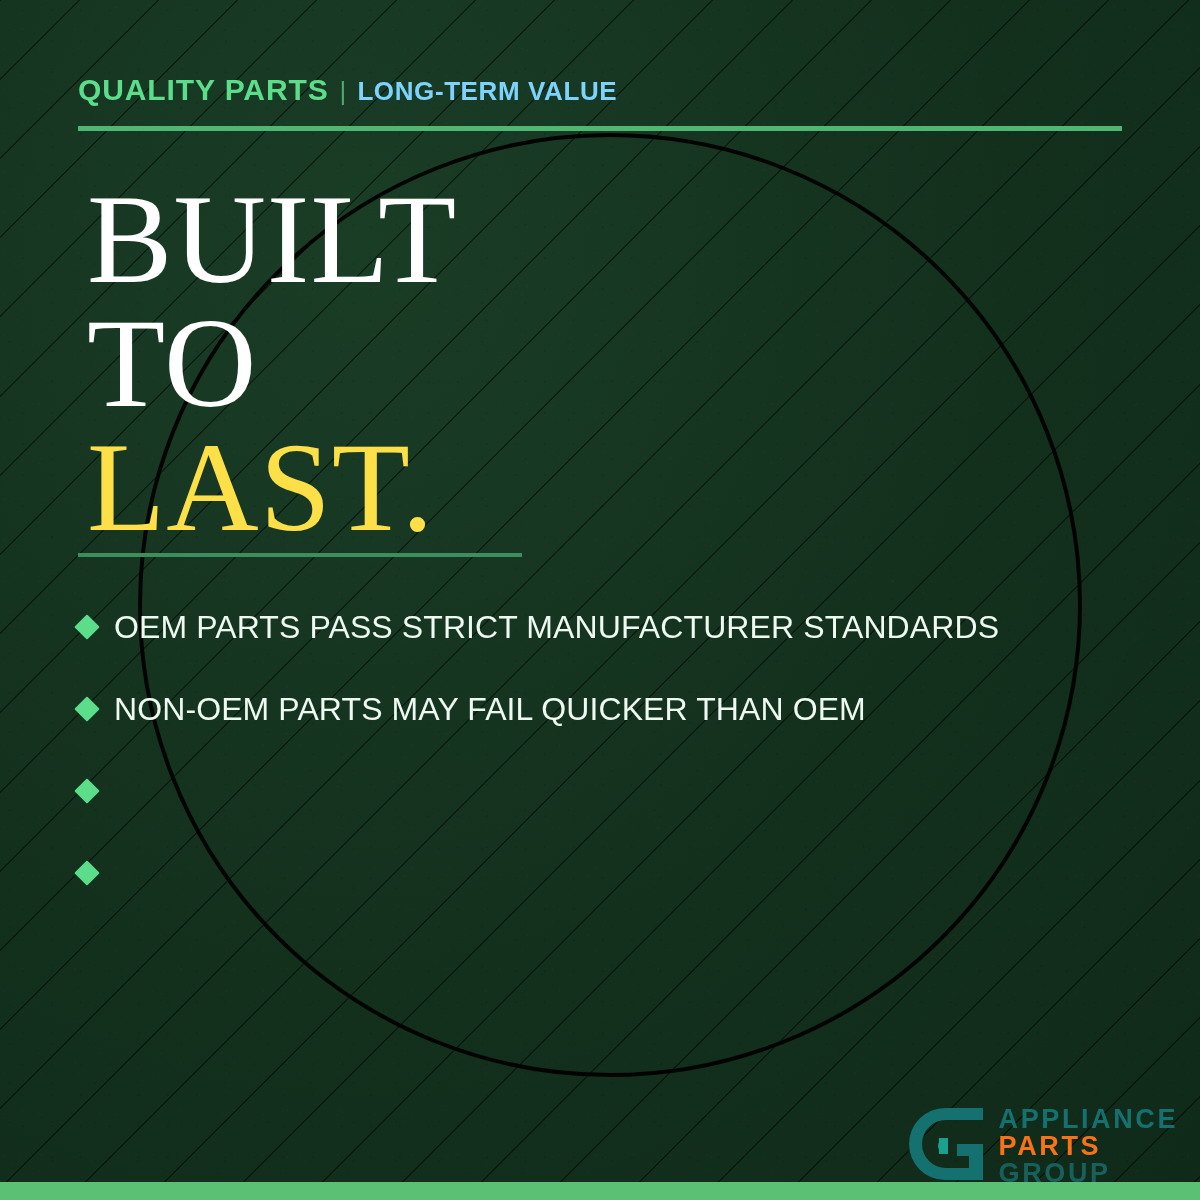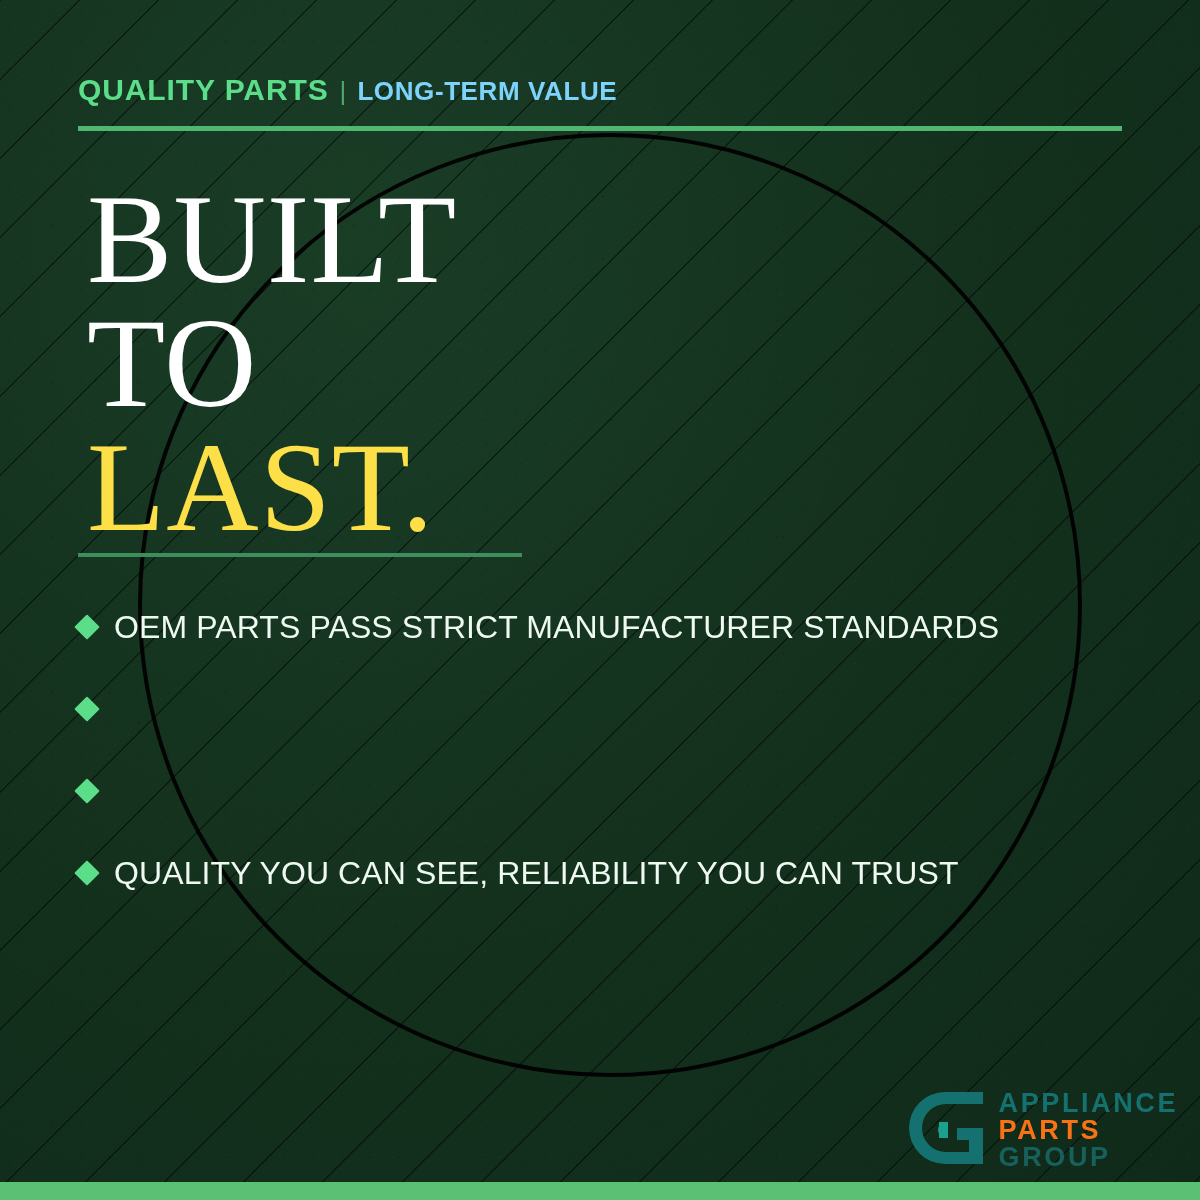--- a/index.html
+++ b/index.html
@@ -161,21 +161,21 @@
     font-size: 32px;
     font-weight: normal;
     letter-spacing: 0.1px;
     color: #eef9f1;
   }
 
   
   .logo {
     position: absolute;
     right: 22px;
-    bottom: 28px;
+    bottom: 12px;
     display: flex;
     align-items: center;
     gap: 12px;
   }
   .logo-mark {
     width: 82px;
     height: 84px;
     flex: 0 0 auto;
   }
   .logo-words {
@@ -230,27 +230,27 @@
 
     <div class="rule-mid"></div>
 
     <ul class="bullets">
       <li class="bullet-row">
         <span class="bullet-diamond"></span>
         <span class="bullet-text">OEM PARTS PASS STRICT MANUFACTURER STANDARDS</span>
       </li>
       <li class="bullet-row">
         <span class="bullet-diamond"></span>
-      </li>
-      <li class="bullet-row">
-        <span class="bullet-diamond"></span>
-      </li>
-      <li class="bullet-row">
-        <span class="bullet-diamond"></span>
-        <span class="bullet-text">QUALITY YOU CAN SEE, RELIABILITY YOU CAN TRUST</span>
+        <span class="bullet-text">NON-OEM PARTS MAY FAIL QUICKER THAN OEM</span>
+      </li>
+      <li class="bullet-row">
+        <span class="bullet-diamond"></span>
+      </li>
+      <li class="bullet-row">
+        <span class="bullet-diamond"></span>
       </li>
     </ul>
 
     <div class="logo">
       <svg class="logo-mark" viewBox="0 0 82 84" aria-hidden="true">
         <path d="M78 4 H40 A36 36 0 0 0 40 76 H78 V40 H52 V52 H64 V64 H41 A24 24 0 0 1 41 16 H78 Z" fill="#14716f"></path>
         <path d="M41 34 A8 8 0 0 0 41 50 Z" fill="#1aa08f"></path>
         <rect x="34" y="34" width="9" height="16" fill="#1aa08f"></rect>
       </svg>
       <div class="logo-words">

